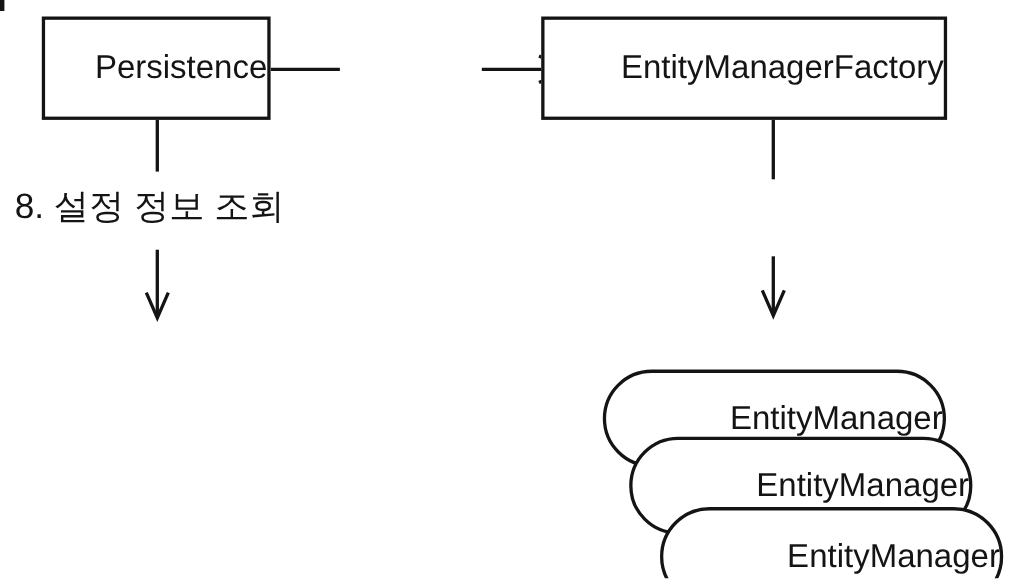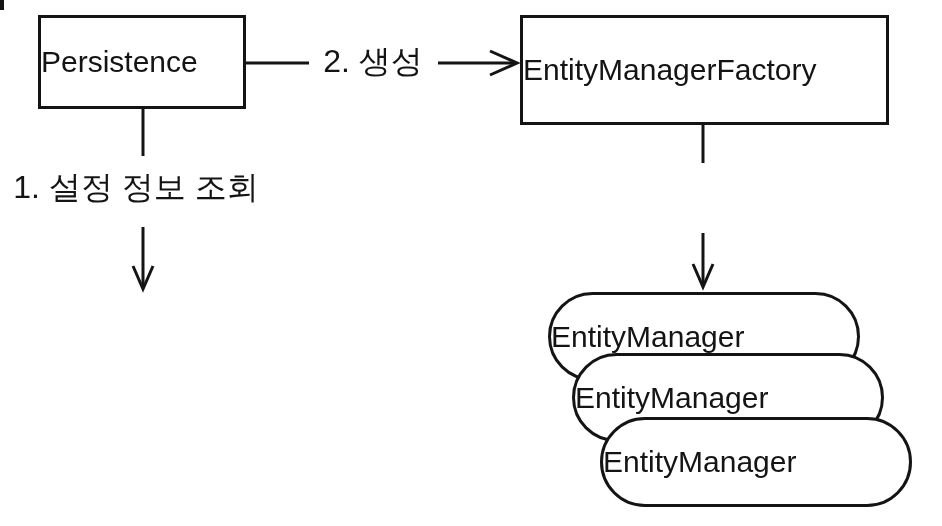--- a/index.html
+++ b/index.html
@@ -23,33 +23,34 @@
     width: 942px;
     height: 526px;
   }
   .node {
     position: absolute;
     box-sizing: border-box;
     border: 3px solid #141414;
     background: #ffffff;
     display: flex;
     flex-direction: column;
-    align-items: flex-start;
+    align-items: flex-end;
     justify-content: center;
     font-size: 30px;
     line-height: 36px;
     text-align: center;
     white-space: nowrap;
   }
   .node-rect-persistence   { left: 38px;  top: 15px;  width: 208px; height: 94px; }
-  .node-rect-emf           { left: 520px; top: 15px;  width: 369px; height: 110px; }
+  .node-rect-emf           { left: 492px; top: 15px;  width: 369px; height: 94px; }
   .node-rect-xml           { left: 3px;   top: 292px; width: 279px; height: 92px; }
   .pill {
     border-radius: 46px;
     font-size: 30px;
+    margin-top: 44px;
   }
   .pill-1 { left: 548px; top: 292px; width: 312px; height: 89px; }
   .pill-2 { left: 572px; top: 353px; width: 312px; height: 89px; }
   .pill-3 { left: 600px; top: 417px; width: 312px; height: 90px; }
   .edge-label {
     position: absolute;
     transform: translate(-50%, -50%);
     font-size: 32px;
     white-space: nowrap;
     background: #ffffff;
@@ -107,16 +108,15 @@
   <div class="node pill pill-1">
     <span>EntityManager</span>
   </div>
   <div class="node pill pill-2">
     <span>EntityManager</span>
   </div>
   <div class="node pill pill-3">
     <span>EntityManager</span>
   </div>
 
-  <div class="edge-label edge-label-step2">2. 생성</div>
-  <div class="edge-label edge-label-step1">1. 설정 정보 조회</div>
+  <div class="edge-label edge-label-step1">8. 설정 정보 조회</div>
 
 </div>
 
 </body></html>

